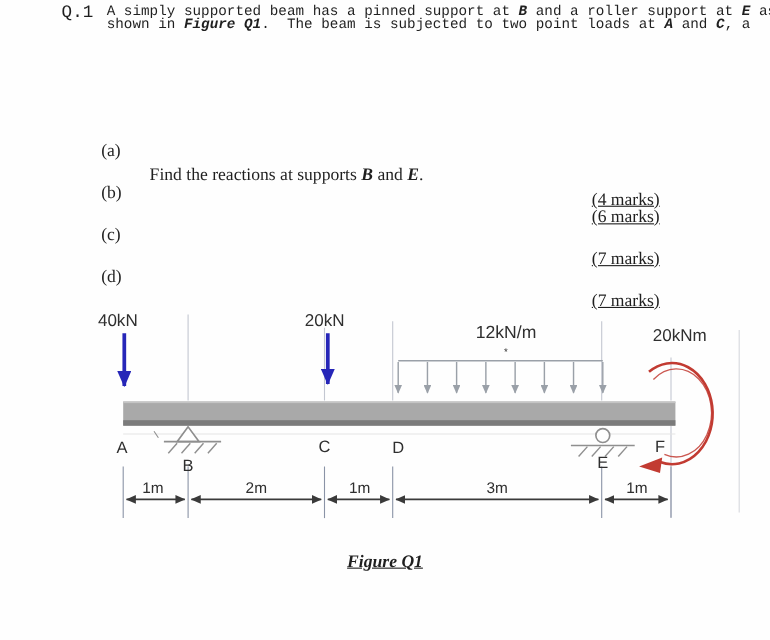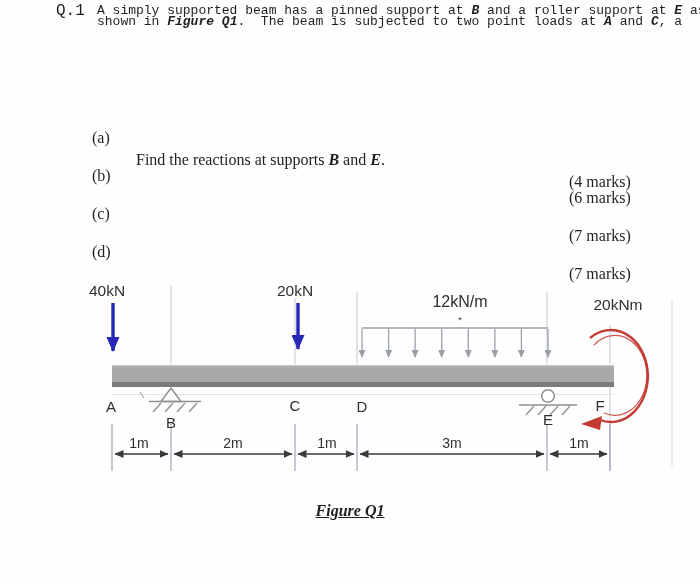--- a/index.html
+++ b/index.html
@@ -7,21 +7,21 @@
     position:relative;width:700px;height:582px;background:#fefefe;
     font-family:"Liberation Serif",serif;color:#1f1f1f;overflow:hidden;
   }
   .abs{position:absolute;font-family:Liberation Mono, monospace;}
   .qnum{left:56px;top:0;font-size:16px;line-height:22px;}
   .qline{left:97px;font-size:13px;line-height:22px;white-space:pre;}
   .bi{font-weight:bold;font-style:italic;}
   .part-row{position:absolute;left:0;width:700px;height:22px;font-size:16px;line-height:22px;white-space:pre;}
   .part-label{position:absolute;left:92px;}
   .part-text{position:absolute;left:136px;}
-  .part-marks{position:absolute;left:569px;}
+  .part-marks{position:absolute;left:538px;text-decoration:underline;}
   .fig-svg{position:absolute;left:0;top:268px;}
   .caption{
     position:absolute;left:0;top:500px;width:700px;text-align:center;
     font-size:16px;line-height:22px;
   }
   .caption span{font-weight:bold;font-style:italic;text-decoration:underline;}
   svg text{font-family:"Liberation Sans",sans-serif;fill:#2f2f2f;}
 </style>
 </head>
 <body>

